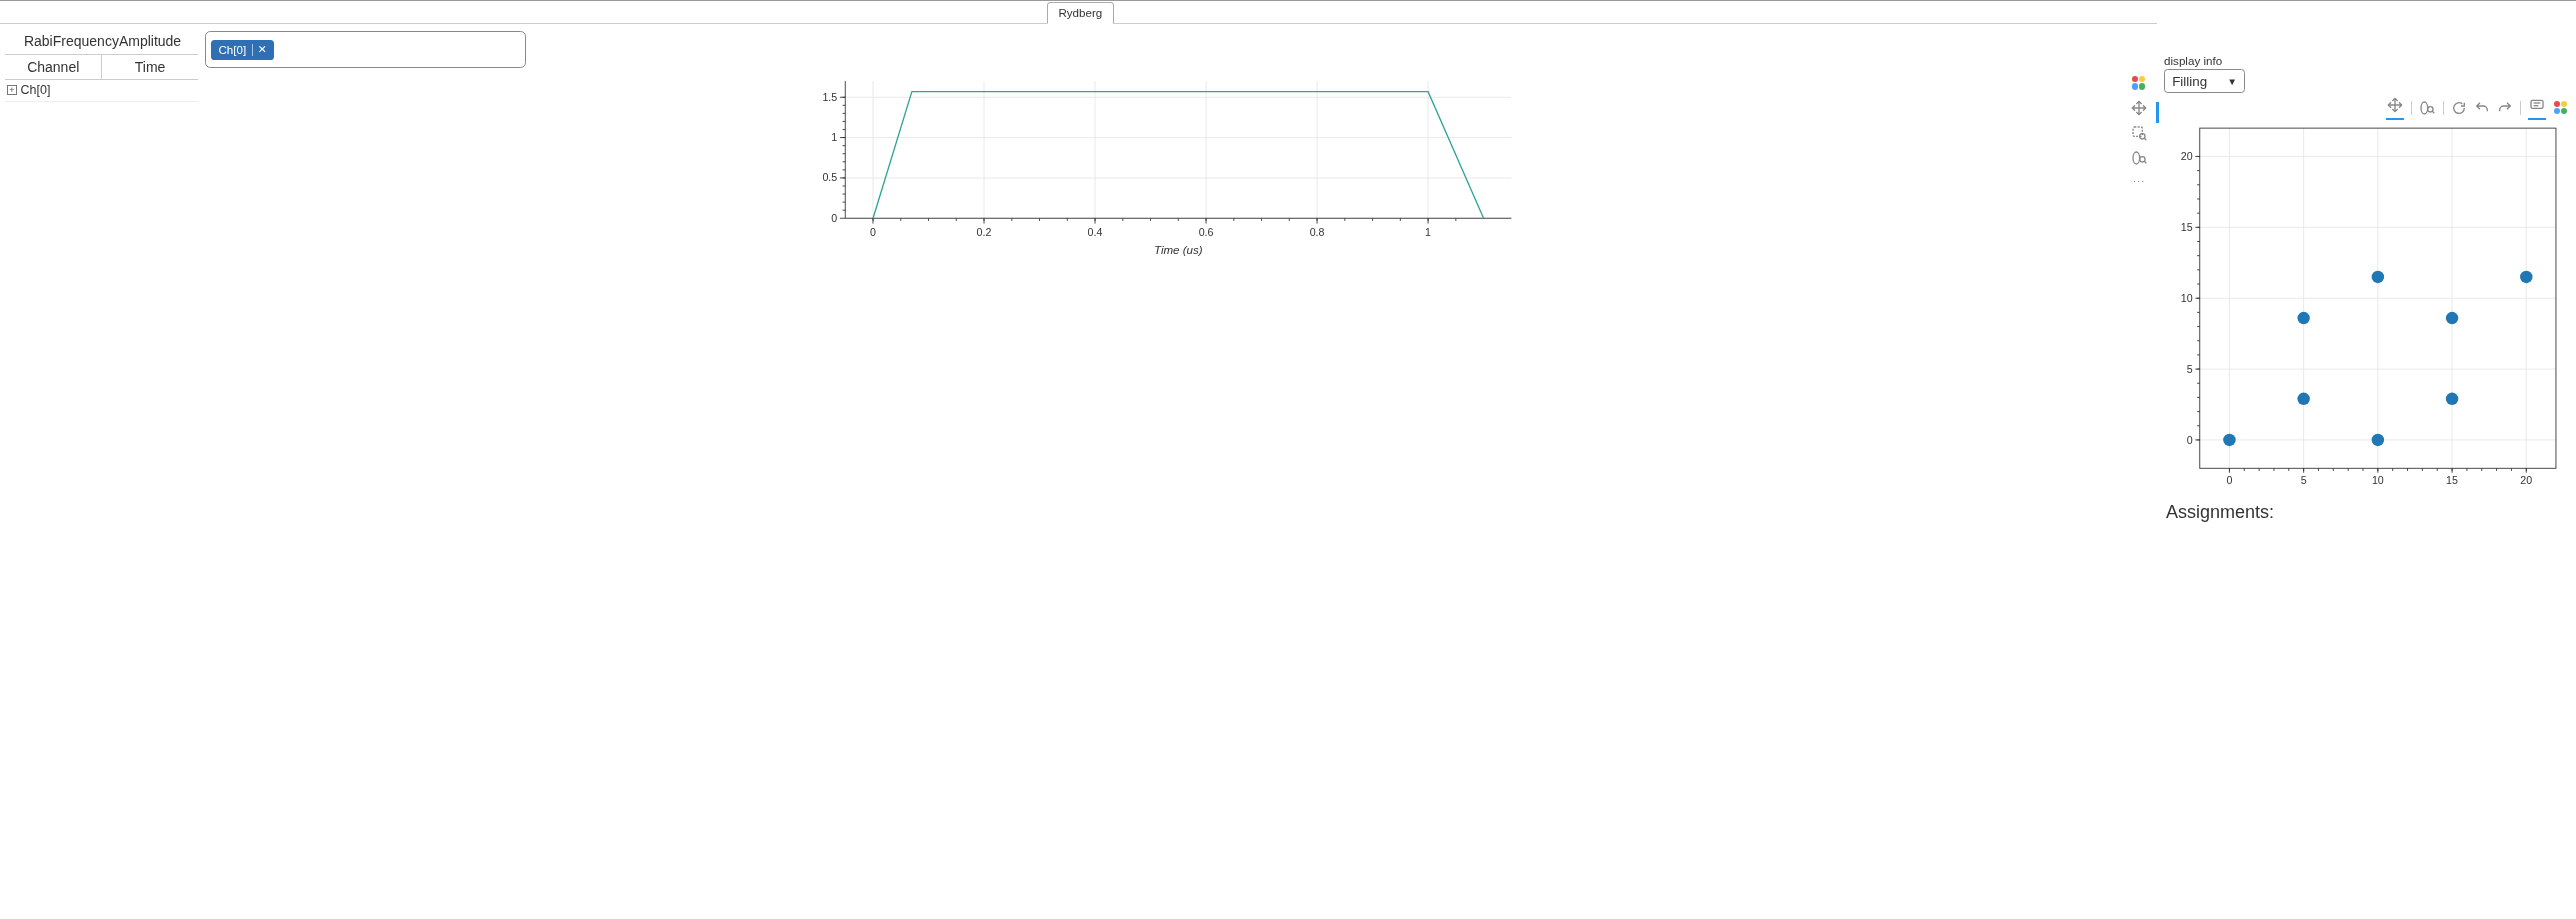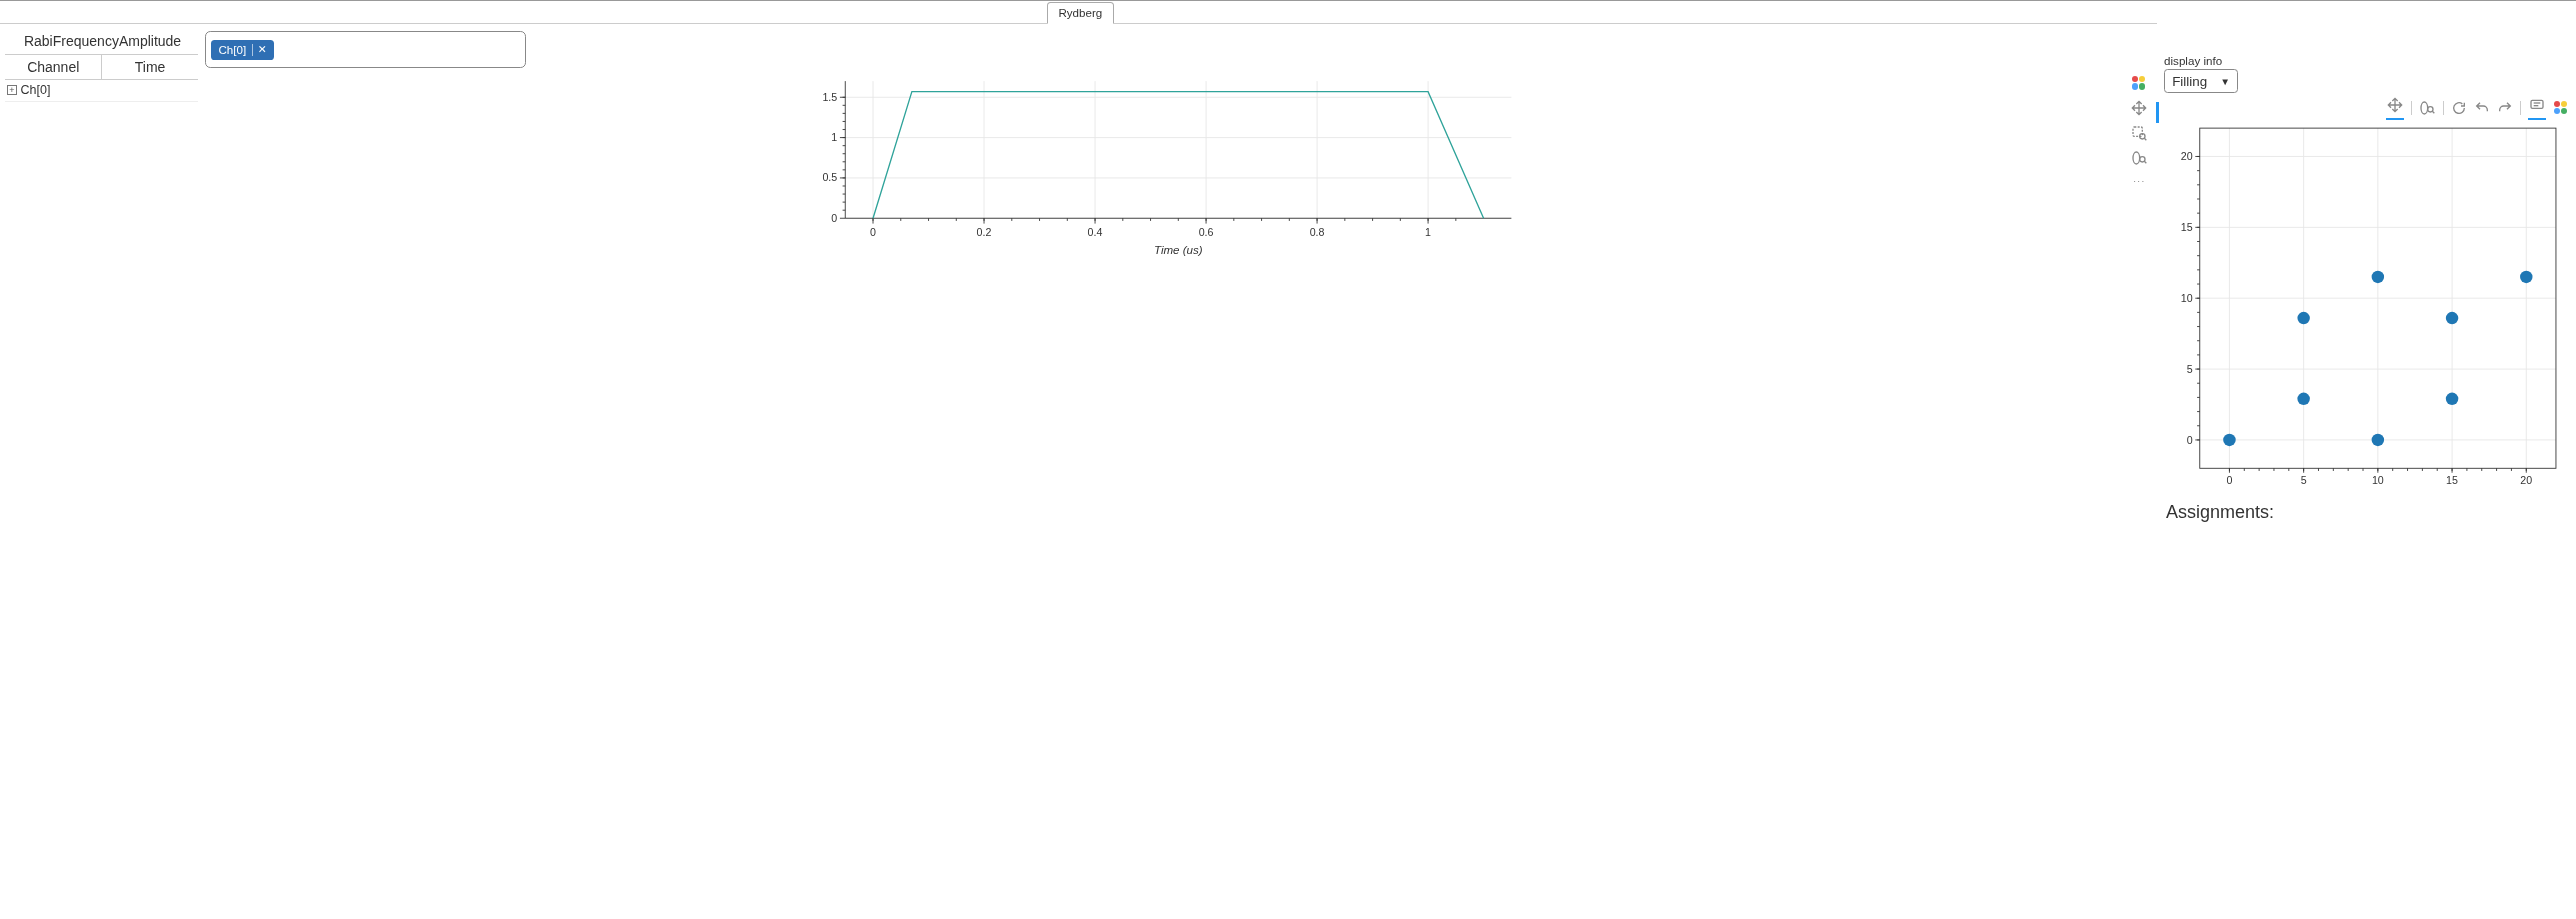--- a/index.html
+++ b/index.html
@@ -62,21 +62,21 @@
       width: 21.4px; margin-left: 5.3px;
       display: flex; flex-direction: column; align-items: center; gap: 9px;
       padding-top: 1.8px;
     }
     .tool-icon { width: 16px; height: 16px; color: #888; cursor: pointer; }
 
     
     .rp-label { font-size: 11.6px; padding: 1.8px 0; }
     .select-like {
       border: 0.9px solid #888; border-radius: 3.6px;
-      padding: 3.6px 7.1px; display: inline-flex; align-items: center; gap: 13px;
+      padding: 3.6px 7.1px; display: inline-flex; align-items: center; gap: 20px;
       font-size: 13.4px; cursor: pointer; min-width: 59px;
     }
     .rp-toolbar { display: flex; justify-content: flex-end; align-items: center; gap: 7.1px; padding: 3.6px 0 1.8px 0; }
     .rp-tool { width: 16px; height: 16px; color: #888; cursor: pointer; }
     .rp-sep { width: 0.9px; height: 14.3px; background: #ccc; }
     .rp-underline { width: 18px; height: 1.8px; background: #2196f3; margin-top: 1.8px; }
 
     .bokeh-logo {
       width: 16px; height: 16px; position: relative;
     }

